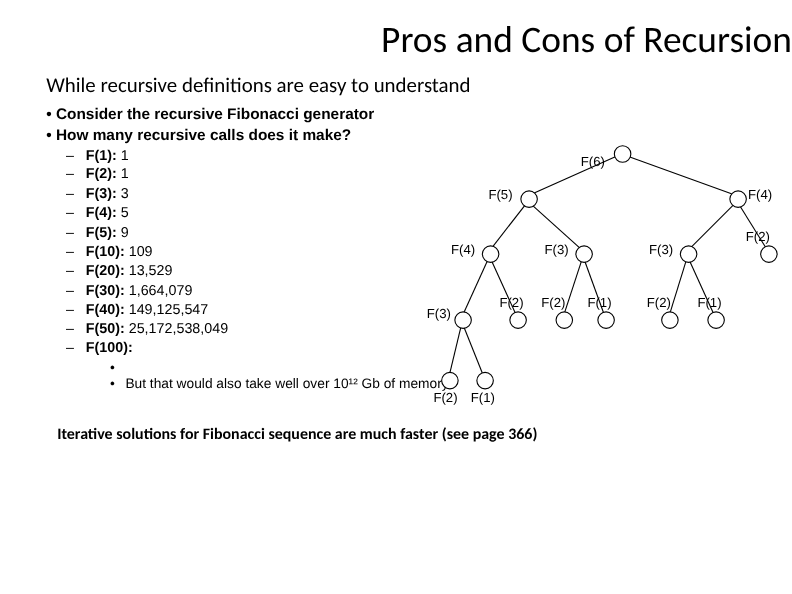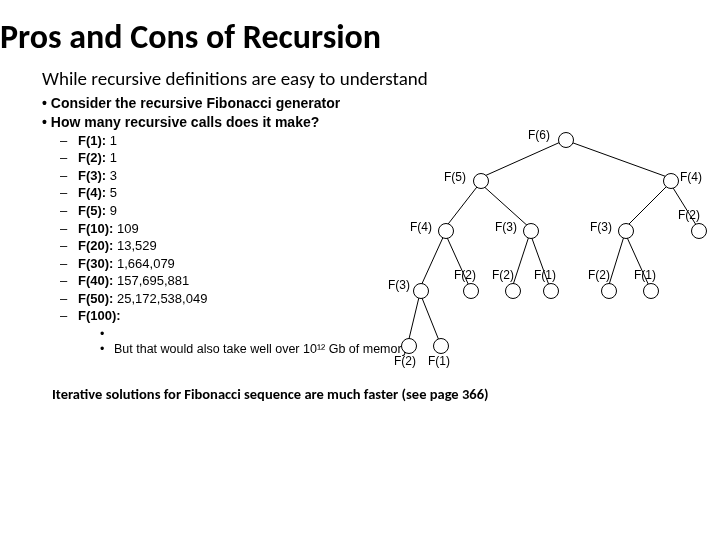--- a/index.html
+++ b/index.html
@@ -7,24 +7,25 @@
     padding: 0;
     width: 720px;
     height: 540px;
     font-family: Calibri, Arial, sans-serif;
     background: #fff;
     position: relative;
     overflow: hidden;
   }
   .title {
     font-size: 34px;
-    text-align: left;
+    text-align: right;
     margin-top: 16px;
     margin-bottom: 10px;
-    font-weight: 700;
+    font-weight: 400;
+    margin-left: 36px;
   }
   .subtitle {
     font-size: 19px;
     margin-left: 42px;
     margin-bottom: 4px;
   }
   .bullet-main {
     font-size: 14px;
     margin-left: 42px;
     font-weight: 700;
@@ -103,21 +104,21 @@
 
 <div class="list">
   <div class="list-row"><span class="dash">–</span><span class="fn">F(1):</span>&nbsp;<span class="fn-val">1</span></div>
   <div class="list-row"><span class="dash">–</span><span class="fn">F(2):</span>&nbsp;<span class="fn-val">1</span></div>
   <div class="list-row"><span class="dash">–</span><span class="fn">F(3):</span>&nbsp;<span class="fn-val">3</span></div>
   <div class="list-row"><span class="dash">–</span><span class="fn">F(4):</span>&nbsp;<span class="fn-val">5</span></div>
   <div class="list-row"><span class="dash">–</span><span class="fn">F(5):</span>&nbsp;<span class="fn-val">9</span></div>
   <div class="list-row"><span class="dash">–</span><span class="fn">F(10):</span>&nbsp;<span class="fn-val">109</span></div>
   <div class="list-row"><span class="dash">–</span><span class="fn">F(20):</span>&nbsp;<span class="fn-val">13,529</span></div>
   <div class="list-row"><span class="dash">–</span><span class="fn">F(30):</span>&nbsp;<span class="fn-val">1,664,079</span></div>
-  <div class="list-row"><span class="dash">–</span><span class="fn">F(40):</span>&nbsp;<span class="fn-val">157,695,881</span></div>
+  <div class="list-row"><span class="dash">–</span><span class="fn">F(40):</span>&nbsp;<span class="fn-val">149,125,547</span></div>
   <div class="list-row"><span class="dash">–</span><span class="fn">F(50):</span>&nbsp;<span class="fn-val">25,172,538,049</span></div>
   <div class="list-row"><span class="dash">–</span><span class="fn">F(100):</span>&nbsp;</div>
 </div>
 
 <div class="notes">
   <div class="notes-row">
       <span class="dot">•</span>
     </div>
   <div class="notes-row">
       <span class="dot">•</span>
@@ -146,21 +147,21 @@
     <line x1="130" y1="105" x2="150" y2="160"></line>
 
     <line x1="225" y1="105" x2="208" y2="160"></line>
     <line x1="225" y1="105" x2="250" y2="160"></line>
 
     <line x1="20" y1="165" x2="8" y2="215"></line>
     <line x1="20" y1="165" x2="40" y2="215"></line>
   </svg>
 
   <div class="node" style="left:158px; top:4px;"></div>
-  <div class="lbl" style="left:128px; top:0px;">F(6)</div>
+  <div class="lbl" style="left:128px; top:12px;">F(6)</div>
 
   <div class="node" style="left:73px; top:45px;"></div>
   <div class="lbl" style="left:44px; top:42px;">F(5)</div>
   <div class="node" style="left:263px; top:45px;"></div>
   <div class="lbl" style="left:280px; top:42px;">F(4)</div>
 
   <div class="node" style="left:38px; top:95px;"></div>
   <div class="lbl" style="left:10px; top:92px;">F(4)</div>
   <div class="node" style="left:123px; top:95px;"></div>
   <div class="lbl" style="left:95px; top:92px;">F(3)</div>

